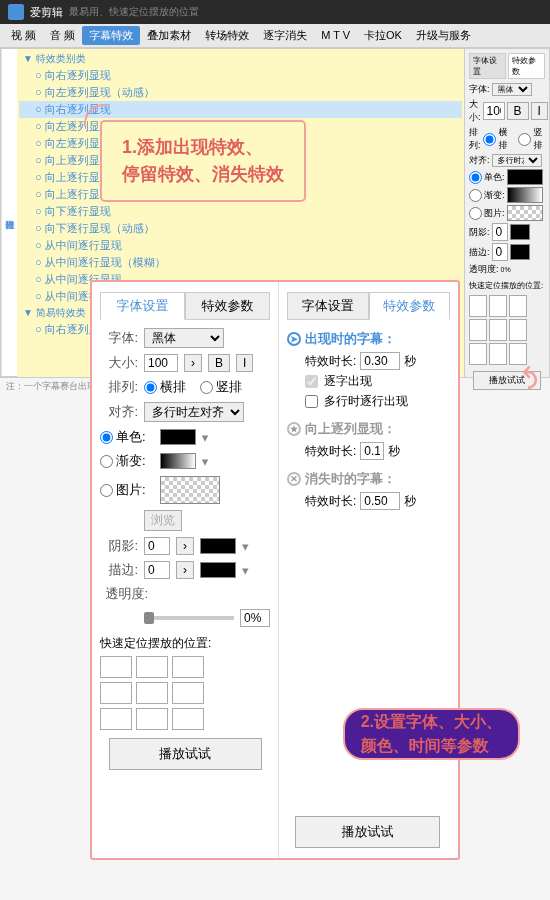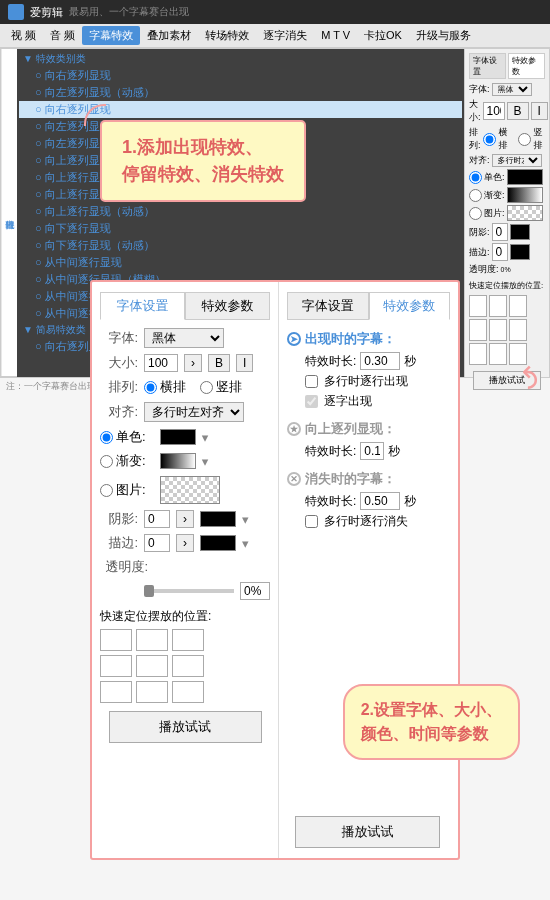--- a/index.html
+++ b/index.html
@@ -7,21 +7,21 @@
 .title-bar{background:#2a2a2a;color:#fff;padding:4px 8px;font-size:11px;display:flex;align-items:center;gap:6px}
 .title-bar .logo{width:16px;height:16px;background:#4a90d9;border-radius:2px;display:inline-block}
 .title-bar .sub{color:#888;font-size:10px}
 .menu-bar{background:#e8e8e8;padding:2px 4px;font-size:11px;border-bottom:1px solid #ccc}
 .menu-bar span{display:inline-block;padding:2px 7px;cursor:pointer}
 .menu-bar span.active{background:#4a90d9;color:#fff;border-radius:2px}
 .main-area{display:flex;height:330px;background:#fff;border:1px solid #ccc}
 .side-tabs{width:16px;background:#e8e8e8;font-size:9px;writing-mode:vertical-rl;text-align:center;display:flex;flex-direction:column}
 .side-tabs div{padding:6px 1px;border-bottom:1px solid #ccc;cursor:pointer}
 .side-tabs .act{background:#fff;color:#4a90d9}
-.effect-list{flex:1;overflow:hidden;font-size:11px;padding:2px;background:#404040;position:relative}
+.effect-list{flex:1;overflow:hidden;font-size:11px;padding:2px;background:#fef9c3;position:relative}
 .effect-list .grp{color:#4a90d9;padding:1px 4px;font-size:10px}
 .effect-list .itm{padding:1px 4px 1px 16px;color:#4a90d9;cursor:pointer;white-space:nowrap}
 .effect-list .itm::before{content:"○ ";color:#4a90d9}
 .effect-list .itm.sel{background:#cce4f7}
 .right-panel{width:85px;background:#f0f0f0;border-left:1px solid #ccc;font-size:9px;padding:4px}
 .right-panel .tabs-sm{display:flex;gap:2px;margin-bottom:4px}
 .right-panel .tabs-sm span{background:#fff;padding:1px 3px;border:1px solid #ccc;font-size:8px}
 .right-panel .tabs-sm .a{background:#e0e0e0}
 .right-panel .row{display:flex;align-items:center;gap:2px;margin:2px 0}
 .right-panel select,.right-panel input{font-size:8px;padding:0 1px;border:1px solid #aaa}
@@ -46,52 +46,51 @@
 .sect{margin:10px 0}
 .sect-h{color:#4a90d9;font-weight:bold;display:flex;align-items:center;gap:4px;margin-bottom:4px}
 .sect-h .ico{width:14px;height:14px;border:2px solid #4a90d9;border-radius:50%;display:inline-flex;align-items:center;justify-content:center;font-size:9px}
 .sect-h.gray{color:#999}
 .sect-h.gray .ico{border-color:#bbb}
 .sub-row{padding-left:18px;display:flex;align-items:center;gap:4px;margin:3px 0;font-size:12px}
 .sub-row input[type=checkbox]{margin-right:2px}
 .grid9{display:inline-grid;grid-template-columns:repeat(3,32px);gap:4px;margin-top:4px}
 .grid9 div{height:22px;border:1px solid #aaa;background:#fff;cursor:pointer}
 .play-btn{display:block;width:90%;margin:8px auto 0;padding:6px;text-align:center;border:1px solid #aaa;background:#f0f0f0;cursor:pointer;font-size:13px}
-.bullet2{position:absolute;right:30px;bottom:140px;background:#fef9c3;border:2px solid #f5a0a0;border-radius:20px;padding:12px 16px;color:#e06060;font-size:16px;font-weight:bold;z-index:20;line-height:1.5}
+.bullet2{position:absolute;right:30px;bottom:140px;background:#4c1d95;border:2px solid #f5a0a0;border-radius:20px;padding:0 16px;color:#e06060;font-size:16px;font-weight:bold;z-index:20;line-height:1.5}
 .slider{width:90px;height:4px;background:#ccc;position:relative;display:inline-block}
 .slider::after{content:"";position:absolute;left:0;top:-4px;width:10px;height:12px;background:#888;border-radius:2px}
 .arrow{position:absolute;right:10px;top:360px;color:#f5a0a0;font-size:30px;z-index:15;transform:rotate(90deg)}
 </style>
 </head>
 <body>
 
 <div class="title-bar">
   <span class="logo"></span>
   <span>爱剪辑</span>
-  <span class="sub">最易用、一个字幕赛台出现</span>
+  <span class="sub">最易用、快速定位摆放的位置</span>
 </div>
 
 <div class="menu-bar" id="menubar"><span>视 频</span><span>音 频</span><span class="active">字幕特效</span><span>叠加素材</span><span>转场特效</span><span>逐字消失</span><span>M T V</span><span>卡拉OK</span><span>升级与服务</span></div>
 
 <div class="main-area">
   <div class="side-tabs" id="sidetabs">
       <div class="act">出现特效</div>
       <div>停留特效</div>
     </div>
   <div class="effect-list" id="fxlist">
       <div class="grp">▼ 特效类别类</div>
       <div class="itm">向右逐列显现</div>
       <div class="itm">向左逐列显现（动感）</div>
       <div class="itm sel">向右逐列显现</div>
       <div class="itm">向左逐列显现</div>
       <div class="itm">向左逐列显现（模糊）</div>
       <div class="itm">向上逐列显现</div>
       <div class="itm">向上逐行显现</div>
       <div class="itm">向上逐行显现（模糊）</div>
-      <div class="itm">向上逐行显现（动感）</div>
       <div class="itm">向下逐行显现</div>
       <div class="itm">向下逐行显现（动感）</div>
       <div class="itm">从中间逐行显现</div>
       <div class="itm">从中间逐行显现（模糊）</div>
       <div class="itm">从中间逐行显现</div>
       <div class="itm">从中间逐行显现（模糊）</div>
       <div class="grp">▼ 简易特效类</div>
       <div class="itm">向右逐列显现</div>
     </div>
   <div class="right-panel">
@@ -223,20 +222,24 @@
         <span style="color:#888">▾</span>
       </div>
     <div class="prow">
         <span class="rad">
           <input type="radio" style="">
           <span>图片:</span>
         </span>
         <span class="swatch check" style="width:60px;height:28px"></span>
       </div>
     <div class="prow">
+        <label></label>
+        <span class="bbtn" style="color:#aaa">浏览</span>
+      </div>
+    <div class="prow">
         <label>阴影:</label>
         <input type="text" style="width: 26px;" value="0">
         <span class="bbtn">›</span> 
         <span class="swatch blk"></span>
         <span style="color:#888">▾</span>
       </div>
     <div class="prow">
         <label>描边:</label>
         <input type="text" style="width: 26px;" value="0">
         <span class="bbtn">›</span> 
@@ -274,26 +277,26 @@
       <div class="sect-h">
           <span class="ico">➤</span>
           <span>出现时的字幕：</span>
         </div>
       <div class="sub-row">
           <span>特效时长:</span>
           <input type="text" style="width: 40px;" value="0.30">
           <span>秒</span>
         </div>
       <div class="sub-row">
+          <input type="checkbox" checked="" disabled="" style="">
+          <span>逐字出现</span>
+        </div>
+      <div class="sub-row">
           <input type="checkbox" style="">
           <span>多行时逐行出现</span>
-        </div>
-      <div class="sub-row">
-          <input type="checkbox" checked="" disabled="" style="">
-          <span>逐字出现</span>
         </div>
     </div>
     <div class="sect">
       <div class="sect-h gray">
           <span class="ico">★</span>
           <span>向上逐列显现：</span>
         </div>
       <div class="sub-row">
           <span>特效时长:</span>
           <input type="text" style="width: 24px;" value="0.10">
@@ -303,24 +306,20 @@
     <div class="sect">
       <div class="sect-h gray">
           <span class="ico">✕</span>
           <span>消失时的字幕：</span>
         </div>
       <div class="sub-row">
           <span>特效时长:</span>
           <input type="text" style="width: 40px;" value="0.50">
           <span>秒</span>
         </div>
-      <div class="sub-row">
-          <input type="checkbox" style="">
-          <span>多行时逐行消失</span>
-        </div>
     </div>
     <div style="position:absolute;bottom:10px;width:44%">
         <div class="play-btn">播放试试</div>
       </div>
   </div>
 </div>
 
 <div class="bullet2" id="co2" style="white-space: pre-line;">2.设置字体、大小、
 颜色、时间等参数</div>
 

